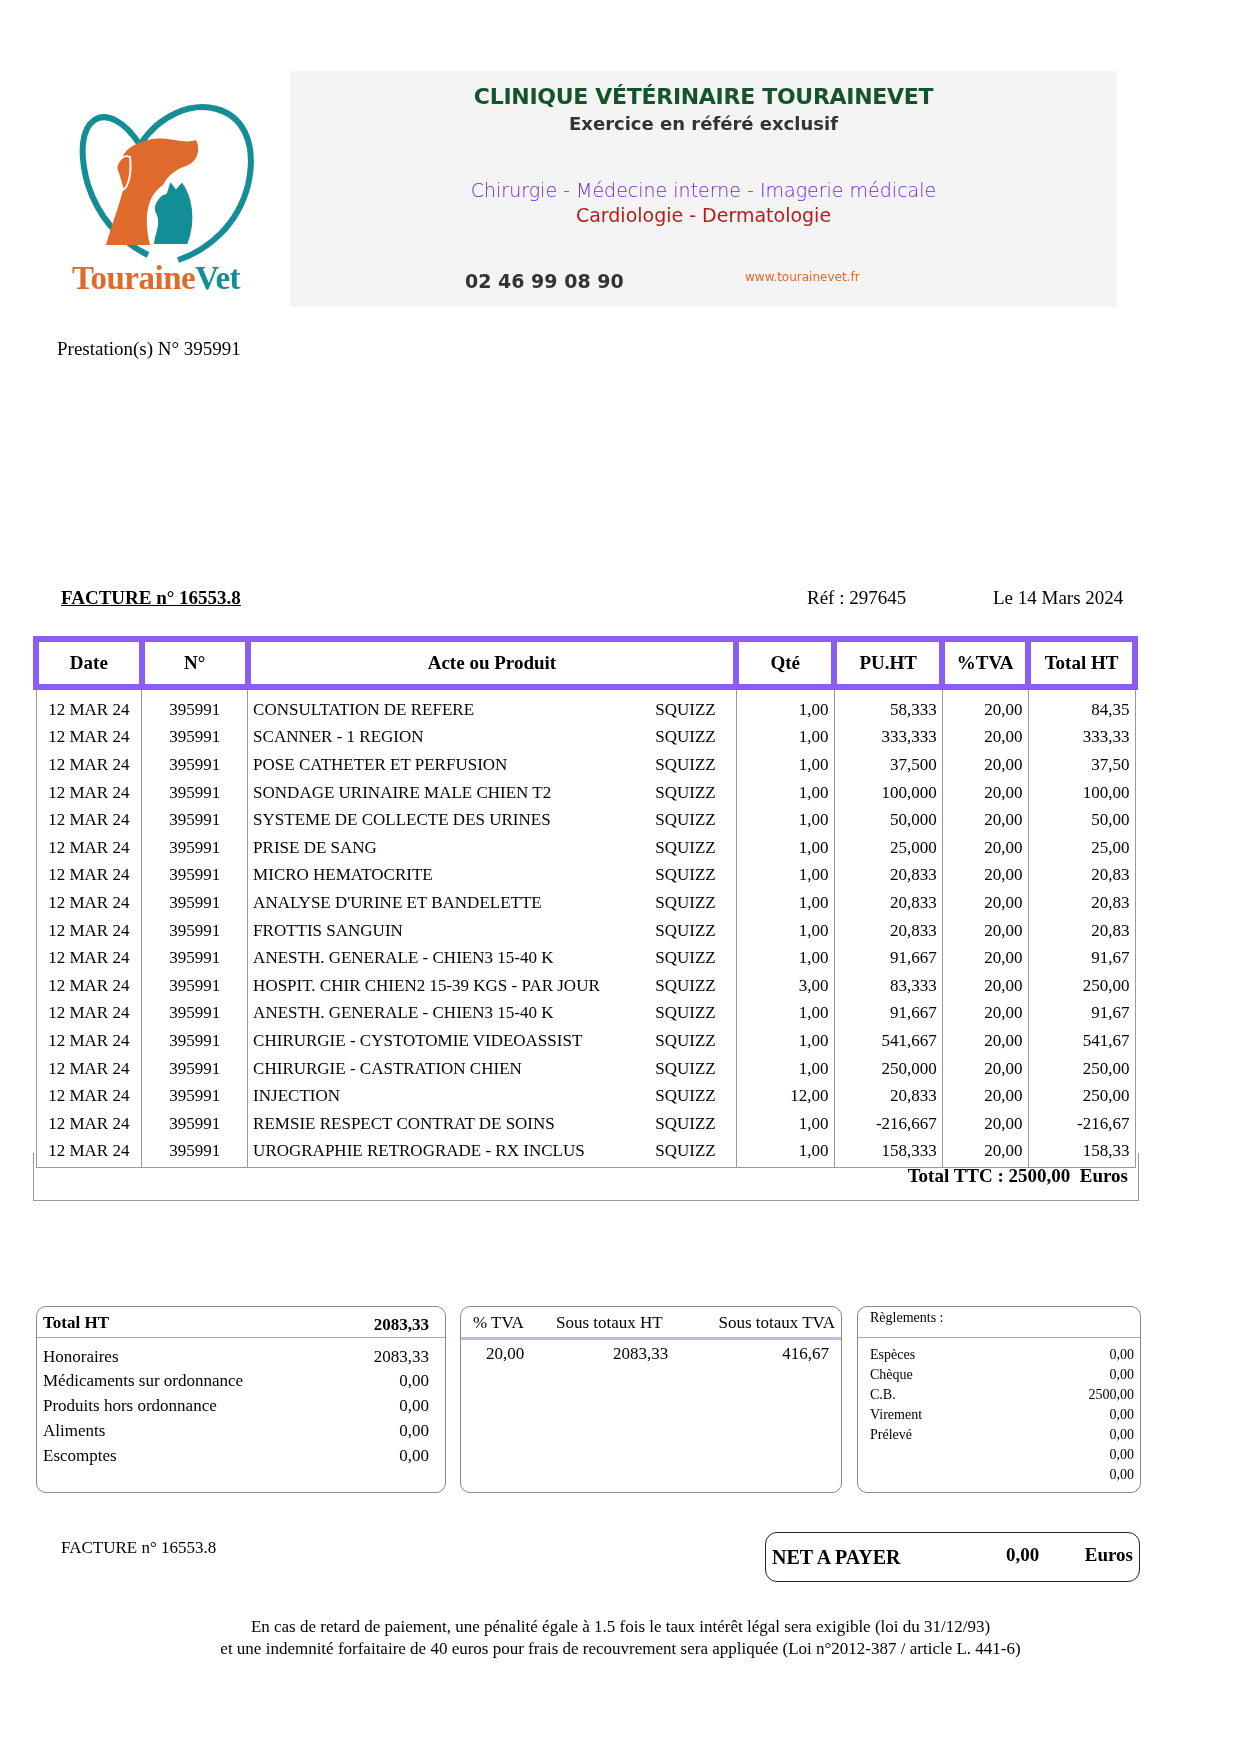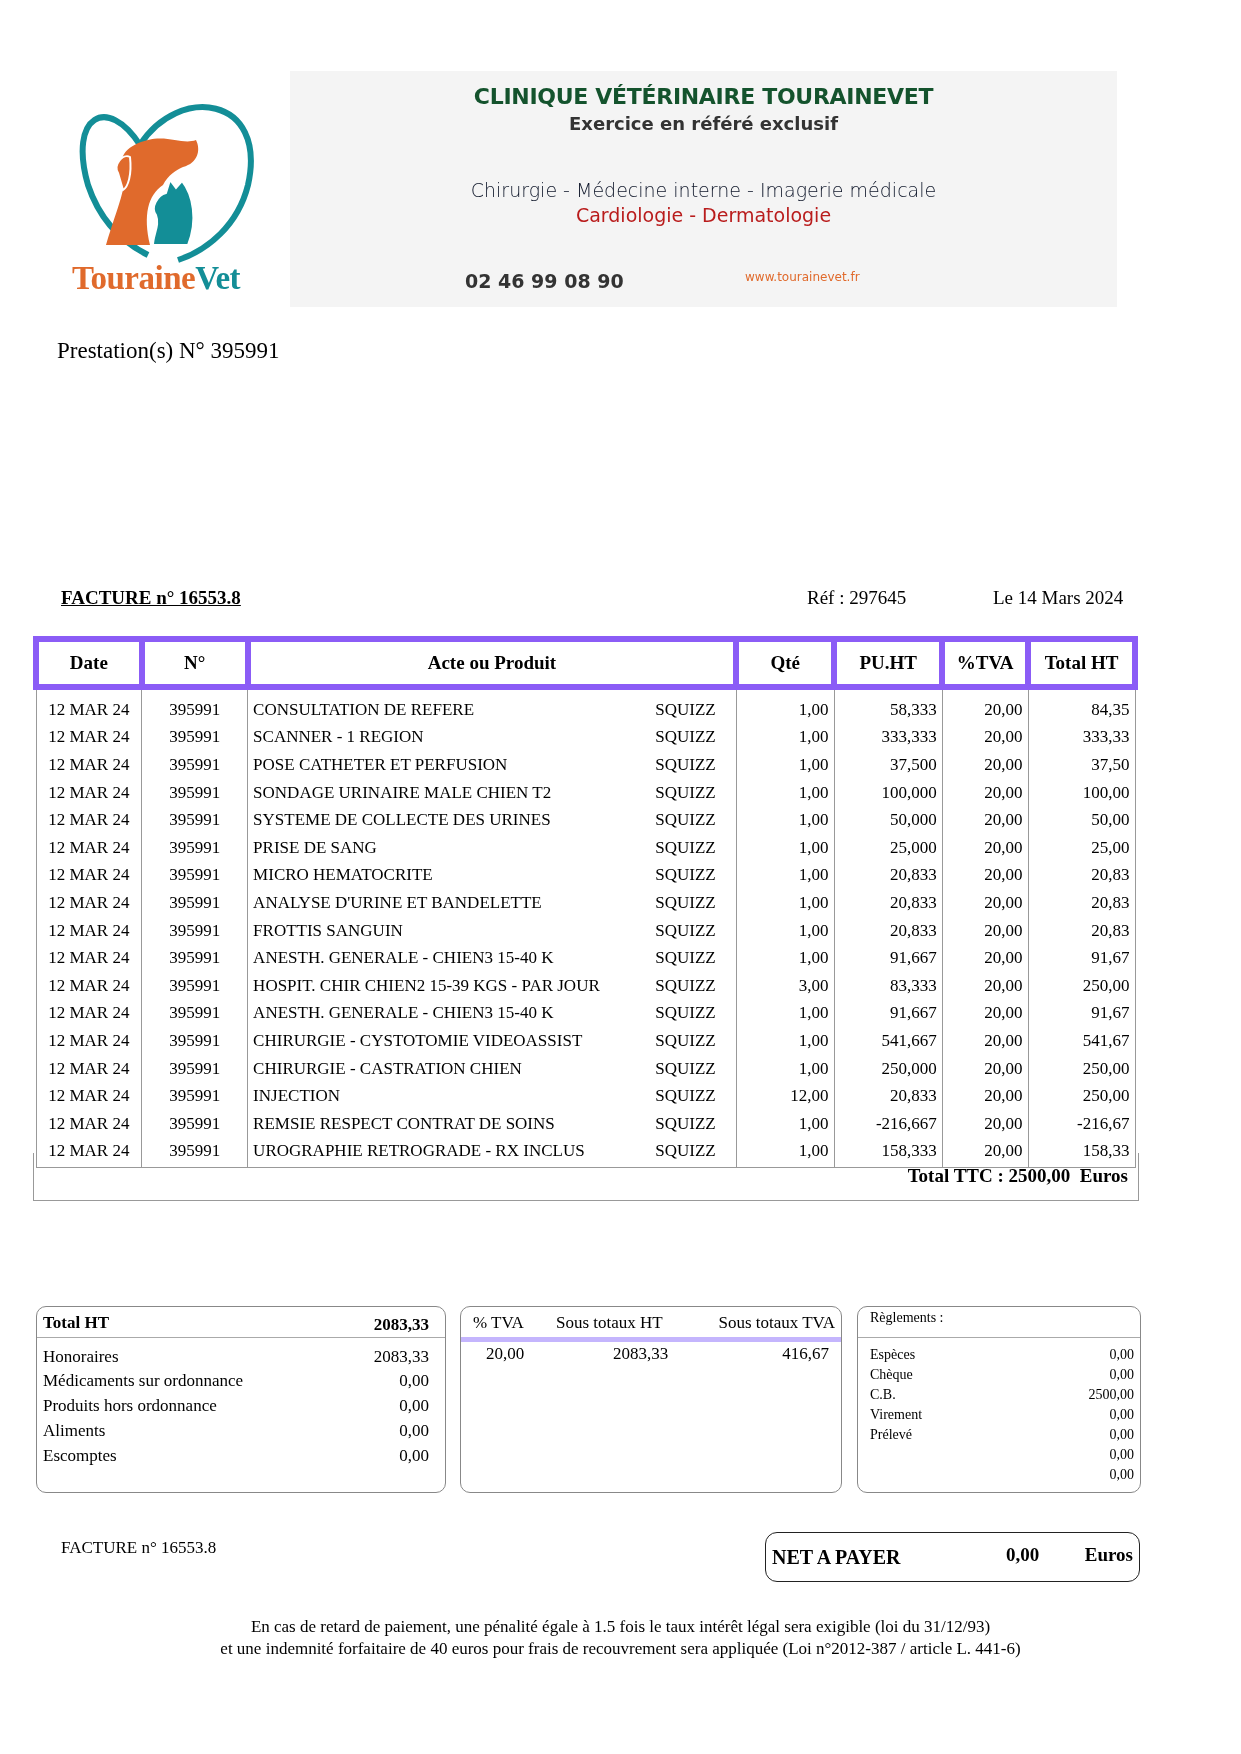--- a/index.html
+++ b/index.html
@@ -7,26 +7,26 @@
   .abs { position: absolute; }
 
   
   .logo-box { left: 68px; top: 95px; width: 210px; height: 205px; }
   .logo-text { left: 72px; top: 260px; font-family: "Liberation Serif", serif; font-size: 33px; font-weight: bold; letter-spacing: -0.5px; }
   .logo-text .o { color: #e06a2c; }
   .logo-text .t { color: #138e97; }
   .banner { left: 290px; top: 71px; width: 827px; height: 236px; background: #f4f4f4; }
   .banner .clinic { position: absolute; left: 0; right: 0; top: 13px; text-align: center; color: #14532d; font-family: "DejaVu Sans", sans-serif; font-weight: bold; font-size: 22px; letter-spacing: -0.3px; }
   .banner .subtitle { position: absolute; left: 0; right: 0; top: 42px; text-align: center; color: #333; font-family: "DejaVu Sans", sans-serif; font-weight: bold; font-size: 18px; }
-  .banner .spec1 { position: absolute; left: 0; right: 0; top: 108px; text-align: center; color: #0f172a; font-family: "DejaVu Sans", sans-serif; font-size: 19px; font-weight: 300; }
+  .banner .spec1 { position: absolute; left: 0; right: 0; top: 108px; text-align: center; color: #6d28d9; font-family: "DejaVu Sans", sans-serif; font-size: 19px; font-weight: 300; }
   .banner .spec2 { position: absolute; left: 0; right: 0; top: 133px; text-align: center; color: #b91c1c; font-family: "DejaVu Sans", sans-serif; font-size: 19px; }
   .banner .phone { position: absolute; left: 175px; top: 199px; color: #333; font-family: "DejaVu Sans", sans-serif; font-weight: bold; font-size: 19px; }
   .banner .web { position: absolute; left: 455px; top: 199px; color: #e06a2c; font-family: "DejaVu Sans", sans-serif; font-size: 12px; }
 
-  .prestation { left: 57px; top: 338px; font-size: 23px; }
+  .prestation { left: 57px; top: 338px; font-size: 19px; }
 
   .facture-title { left: 61px; top: 587px; font-size: 19px; font-weight: bold; text-decoration: underline; }
   .ref { left: 807px; top: 587px; font-size: 19px; }
   .date { left: 993px; top: 587px; font-size: 19px; }
 
   
   .itable { left: 33px; top: 636px; width: 1105px; border: 1px solid #999; border-collapse: collapse; font-size: 17px; }
   .itable th { font-weight: bold; font-size: 19px; height: 42px; border: 6px solid #8b5cf6; padding: 0 6px; }
   .itable td { height: 27.6px; padding: 0 5px; border-left: 1px solid #999; border-right: 1px solid #999; white-space: nowrap; }
   .itable tbody tr:first-child td { padding-top: 6px; }
@@ -40,21 +40,21 @@
 
   
   .box { border: 1px solid #888; border-radius: 10px; }
   .box-ht { left: 36px; top: 1306px; width: 408px; height: 185px; font-size: 17px; }
   .box-ht .hdr { position: absolute; left: 0; right: 0; top: 0; height: 30px; border-bottom: 1px solid #aaa; }
   .box-ht .hdr .l { position: absolute; left: 6px; top: 6px; font-weight: bold; }
   .box-ht .hdr .v { position: absolute; right: 16px; top: 8px; font-weight: bold; }
   .box-ht .row { position: absolute; left: 6px; right: 16px; height: 25px; display: flex; justify-content: space-between; }
 
   .box-tva { left: 460px; top: 1306px; width: 380px; height: 185px; font-size: 17px; }
-  .box-tva .hdr { position: absolute; left: 0; right: 0; top: 0; height: 30px; border-bottom: 5px solid #c4b5fd; }
+  .box-tva .hdr { position: absolute; left: 0; right: 0; top: 0; height: 30px; border-bottom: 3px solid #c4b5fd; }
   .box-tva .cell { position: absolute; }
 
   .box-reg { left: 857px; top: 1306px; width: 282px; height: 185px; font-size: 14px; }
   .box-reg .hdr { position: absolute; left: 0; right: 0; top: 0; height: 30px; border-bottom: 1px solid #aaa; }
   .box-reg .hdr span { position: absolute; left: 12px; top: 3px; }
   .box-reg .row { position: absolute; left: 12px; right: 6px; height: 21px; display: flex; justify-content: space-between; }
 
   .footer-facture { left: 61px; top: 1538px; font-size: 17px; }
   .net-box { left: 765px; top: 1532px; width: 373px; height: 48px; border: 1.5px solid #222; border-radius: 12px; }
   .net-box .l { position: absolute; left: 6px; top: 13px; font-weight: bold; font-size: 20px; }

